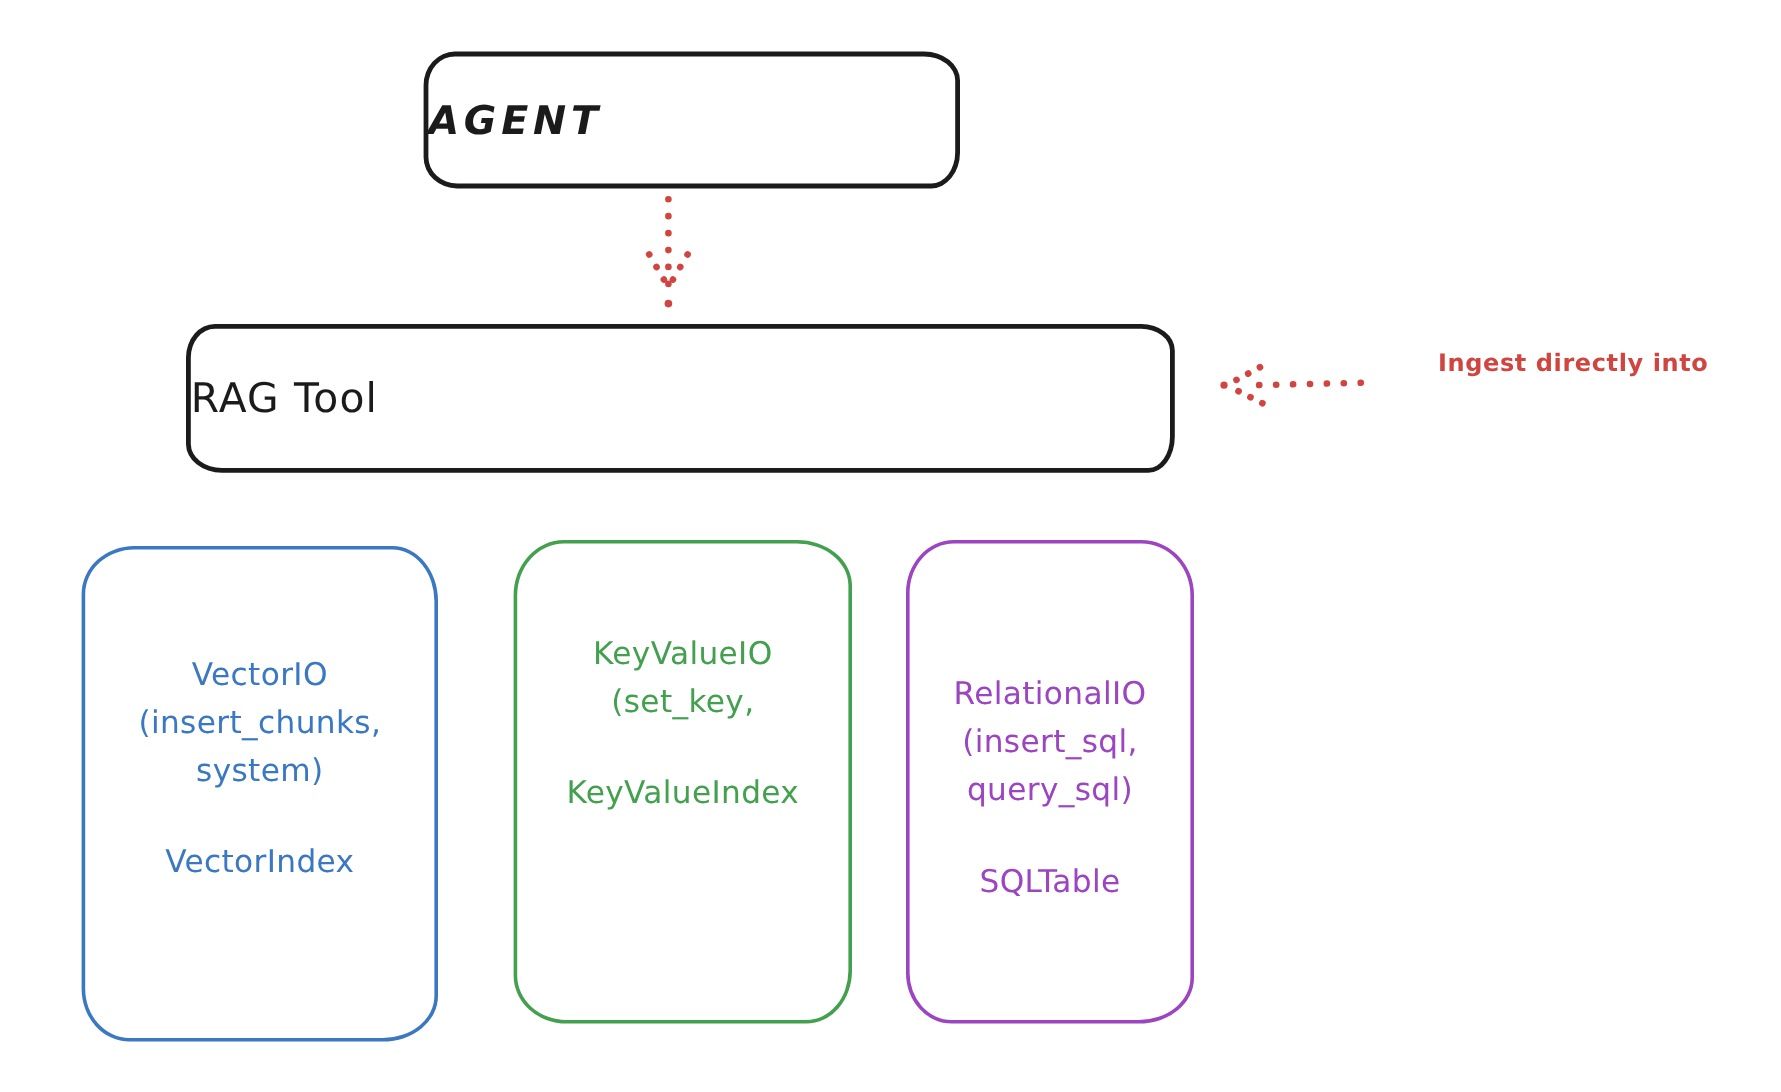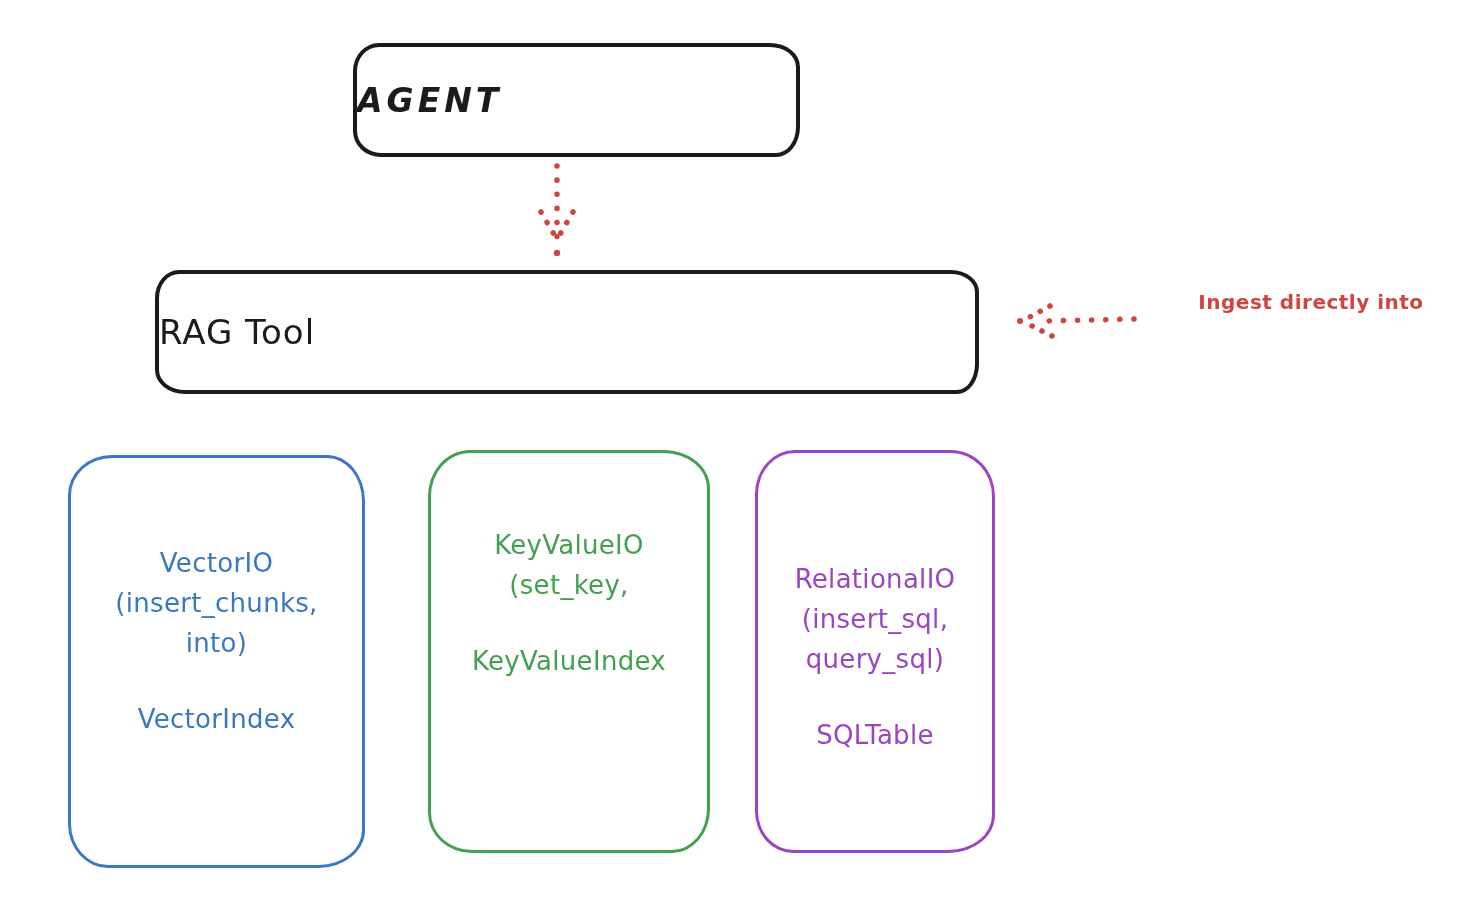--- a/index.html
+++ b/index.html
@@ -105,21 +105,21 @@
     <circle cx="6" cy="23" r="3" style="fill:var(--red)"></circle>
   </svg>
 
   <div class="annotation">
     <div>Ingest directly into</div>
   </div>
 
   <div class="card card-blue">
     <div>VectorIO</div>
     <div>(insert_chunks,</div>
-    <div>into)</div>
+    <div>system)</div>
     <div class="card-footer">VectorIndex</div>
   </div>
 
   <div class="card card-green">
     <div>KeyValueIO</div>
     <div>(set_key,</div>
     <div class="card-footer">KeyValueIndex</div>
   </div>
 
   <div class="card card-purple">

